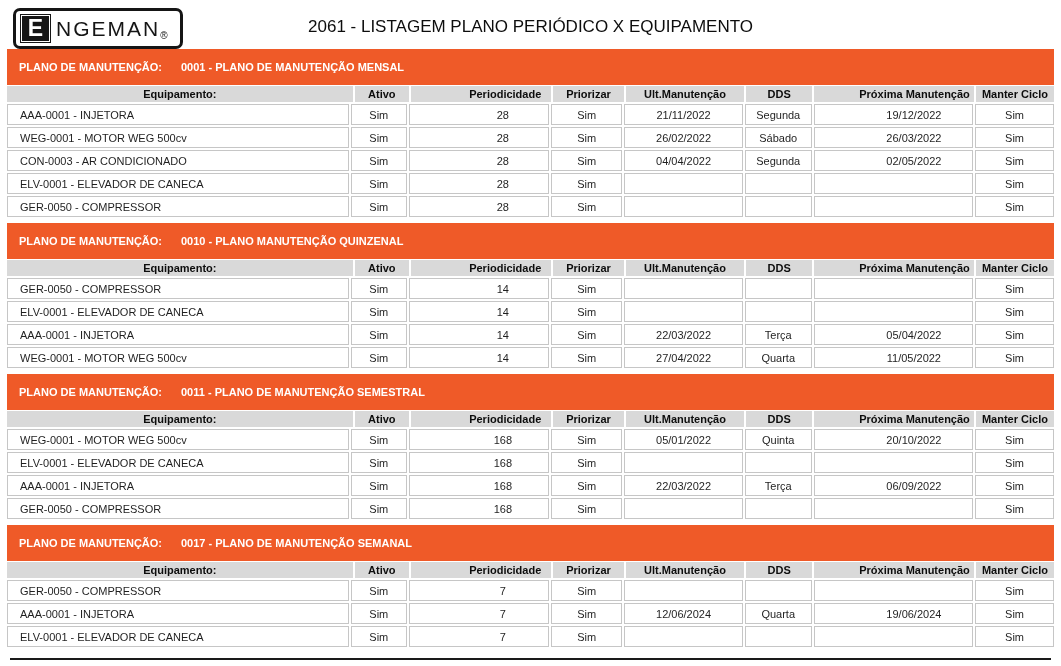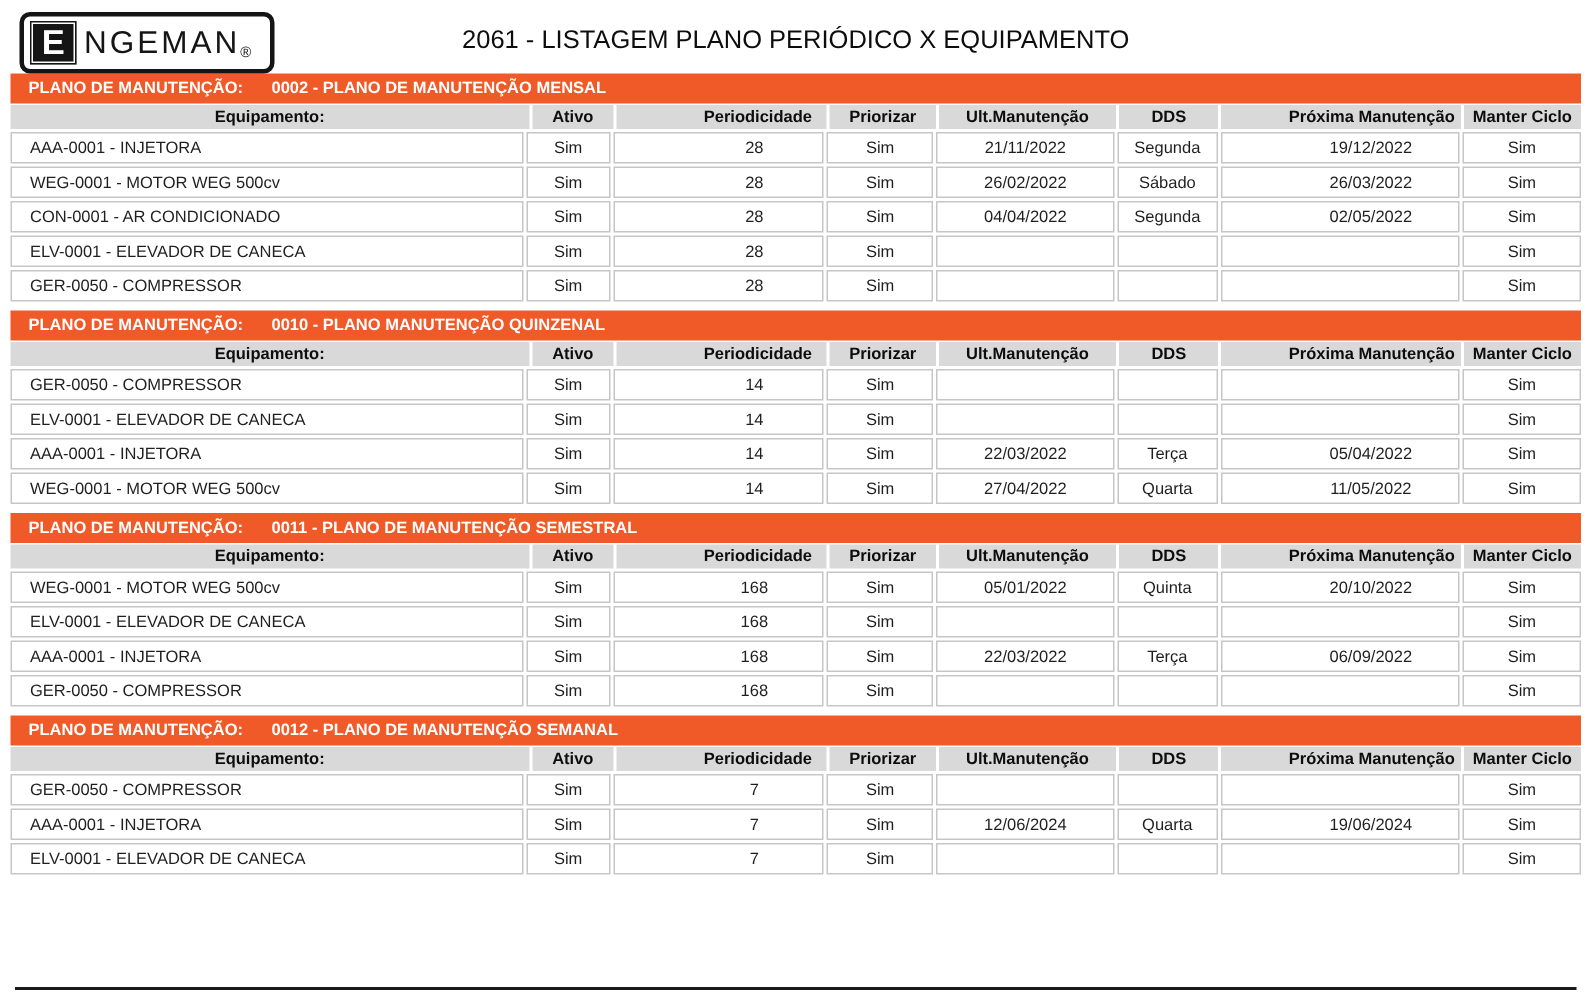--- a/index.html
+++ b/index.html
@@ -59,21 +59,21 @@
     font-size:11px;
     color:#2b2b2b;
     margin-top:17px;
   }
   
   .sections {
     margin:12px 7px 0 7px;
   }
   .section { margin-bottom:6px; }
   .section-bar {
-    height:20px;
+    height:36px;
     background:var(--accent, #EF5A28);
     display:flex;
     align-items:center;
     padding:0 12px;
   }
   .section-bar .bar-label {
     color:#ffffff;
     font-weight:bold;
     font-size:11px;
   }
@@ -143,21 +143,21 @@
     <span class="logo-text">NGEMAN</span>
     <span class="logo-reg">®</span>
   </div>
 
   <div class="title">2061 - LISTAGEM PLANO PERIÓDICO X EQUIPAMENTO</div>
 
   <div class="sections" id="sections-host">
   <div class="section">
     <div class="section-bar">
       <span class="bar-label">PLANO DE MANUTENÇÃO:</span>
-      <span class="bar-plan">0002 - PLANO DE MANUTENÇÃO MENSAL</span>
+      <span class="bar-plan">0001 - PLANO DE MANUTENÇÃO MENSAL</span>
     </div>
     <div class="row header-row">
           <div class="cell col-0">Equipamento:</div>
           <div class="cell col-1">Ativo</div>
           <div class="cell col-2">Periodicidade</div>
           <div class="cell col-3">Priorizar</div>
           <div class="cell col-4">Ult.Manutenção</div>
           <div class="cell col-5">DDS</div>
           <div class="cell col-6">Próxima Manutenção</div>
           <div class="cell col-7">Manter Ciclo</div>
@@ -177,21 +177,21 @@
             <div class="cell col-0">WEG-0001 - MOTOR WEG 500cv</div>
             <div class="cell col-1">Sim</div>
             <div class="cell col-2">28</div>
             <div class="cell col-3">Sim</div>
             <div class="cell col-4">26/02/2022</div>
             <div class="cell col-5">Sábado</div>
             <div class="cell col-6">26/03/2022</div>
             <div class="cell col-7">Sim</div>
           </div>
           <div class="row data-row">
-            <div class="cell col-0">CON-0001 - AR CONDICIONADO</div>
+            <div class="cell col-0">CON-0003 - AR CONDICIONADO</div>
             <div class="cell col-1">Sim</div>
             <div class="cell col-2">28</div>
             <div class="cell col-3">Sim</div>
             <div class="cell col-4">04/04/2022</div>
             <div class="cell col-5">Segunda</div>
             <div class="cell col-6">02/05/2022</div>
             <div class="cell col-7">Sim</div>
           </div>
           <div class="row data-row">
             <div class="cell col-0">ELV-0001 - ELEVADOR DE CANECA</div>
@@ -330,21 +330,21 @@
             <div class="cell col-5"></div>
             <div class="cell col-6"></div>
             <div class="cell col-7">Sim</div>
           </div>
         </div>
   </div>
 
   <div class="section">
     <div class="section-bar">
       <span class="bar-label">PLANO DE MANUTENÇÃO:</span>
-      <span class="bar-plan">0012 - PLANO DE MANUTENÇÃO SEMANAL</span>
+      <span class="bar-plan">0017 - PLANO DE MANUTENÇÃO SEMANAL</span>
     </div>
     <div class="row header-row">
           <div class="cell col-0">Equipamento:</div>
           <div class="cell col-1">Ativo</div>
           <div class="cell col-2">Periodicidade</div>
           <div class="cell col-3">Priorizar</div>
           <div class="cell col-4">Ult.Manutenção</div>
           <div class="cell col-5">DDS</div>
           <div class="cell col-6">Próxima Manutenção</div>
           <div class="cell col-7">Manter Ciclo</div>

